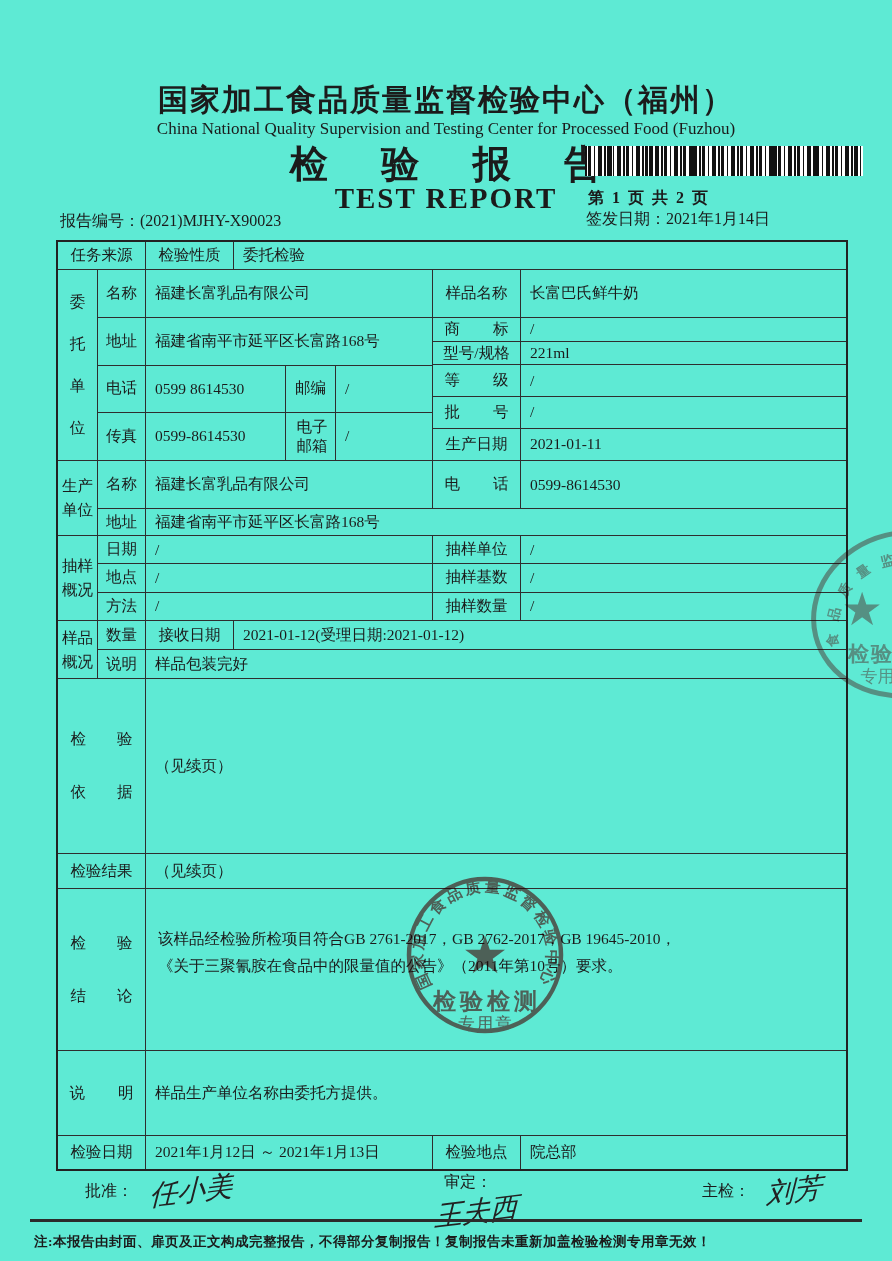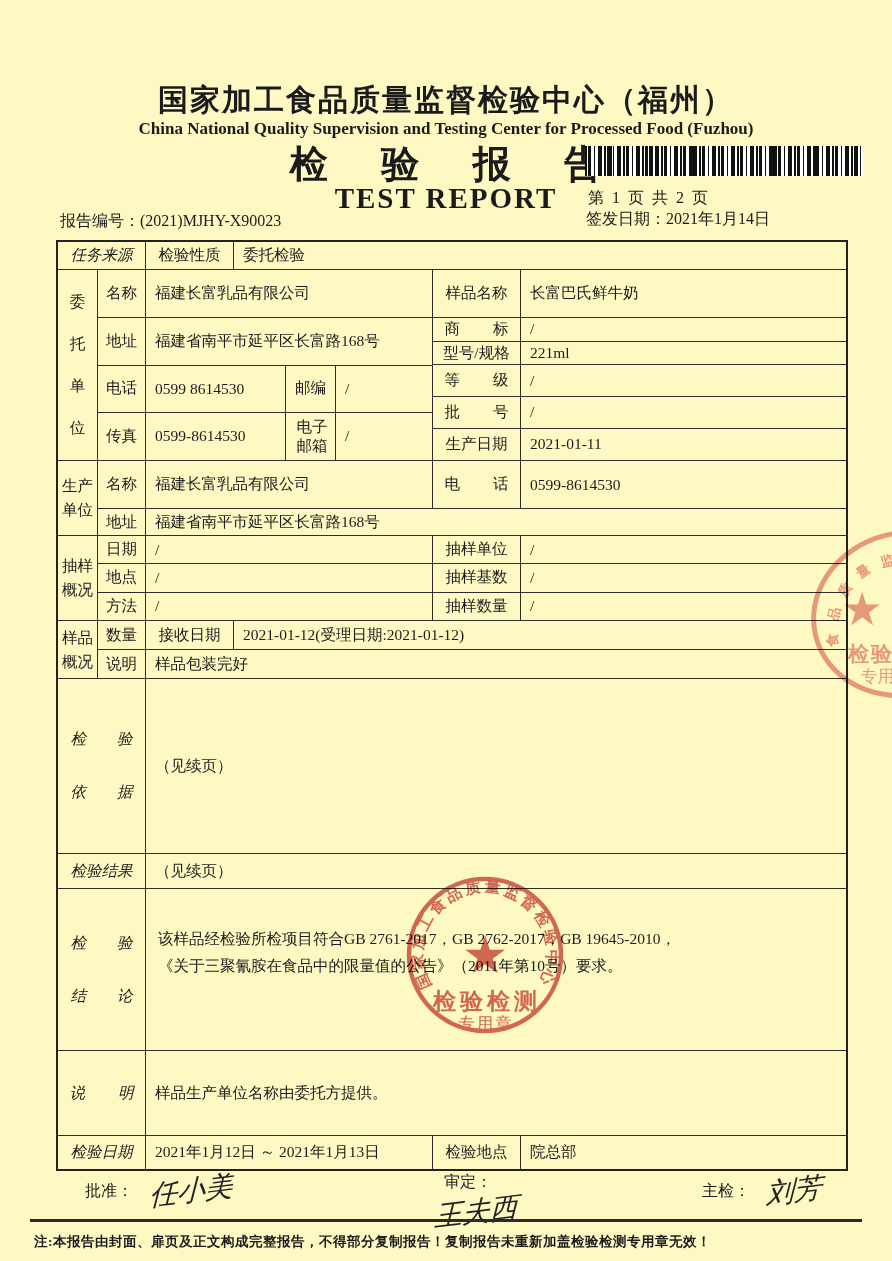--- a/index.html
+++ b/index.html
@@ -1,51 +1,51 @@
 <!DOCTYPE html>
 <html><head>
 <meta charset="utf-8">
 <style>
   :root { --ln:#2e2e2e; --ink:#1b1b1b; }
   html,body { margin:0; padding:0; background:#e9e9e9; }
   .page {
     position:relative; width:892px; height:1261px; margin:0 auto;
-    background:#fef9c3; overflow:hidden; color:var(--ink);
+    background:#5eead4; overflow:hidden; color:var(--ink);
     font-family:"Liberation Serif","DejaVu Serif",serif;
   }
   .abs { position:absolute; }
   .ctr { left:0; width:100%; text-align:center; }
 
   .org-cn  { top:80px;  font-size:30px; font-weight:700; letter-spacing:2px; }
-  .org-en  { top:119px; font-size:17px; font-weight:700; }
+  .org-en  { top:119px; font-size:17px; font-weight:400; }
   .title-cn{ top:139px; font-size:38px; font-weight:600; letter-spacing:22px; text-indent:22px; }
   .title-en{ top:182px; font-size:29px; font-weight:700; letter-spacing:2px; }
 
   .barcode { left:585px; top:146px; width:278px; height:30px;
     background:
       repeating-linear-gradient(90deg,#111 0 2px,transparent 2px 3px,#111 3px 6px,transparent 6px 9px,#111 9px 10px,transparent 10px 13px,#111 13px 17px,transparent 17px 19px),
       repeating-linear-gradient(90deg,transparent 0 23px,#111 23px 27px,transparent 27px 41px);
     background-color:#fff; }
-  .page-info  { left:588px; top:188px; font-size:16px; letter-spacing:2px; }
+  .page-info  { left:588px; top:188px; font-size:16px; letter-spacing:2px;font-weight:bold; }
   .report-no  { left:60px;  top:211px; font-size:16px; }
   .issue-date { left:586px; top:209px; font-size:16px; }
 
   
   .tbl { position:absolute; left:56px; top:240px; width:788px;
          border:2.4px solid #222; display:flex; flex-direction:column;
          font-size:15.5px; background:transparent; }
   .row { display:flex; }
   .c   { box-sizing:border-box; display:flex; align-items:center; flex-shrink:0; overflow:hidden; }
   .fx  { flex:1 1 auto; min-width:0; }
   .br  { border-right:1.6px solid var(--ln); }
   .bb  { border-bottom:1.6px solid var(--ln); }
   .cen { justify-content:center; text-align:center; }
   .val { padding:1px 9px; }
   .wA  { width:40px; }  .wB { width:48px; }  .wV { width:287px; }
-  .wRL { width:88px; }  .wLbl { width:88px;font-style:italic; }
+  .wRL { width:88px; }  .wLbl { width:88px; }
   .wP1 { width:140px; } .wP2 { width:50px; }
   .colgrp { display:flex; flex-direction:column; box-sizing:border-box; }
   .vs1 { width:17px; word-break:break-all; line-height:42px; text-align:center; margin:auto; }
   .vs2 { width:33px; word-break:break-all; line-height:24px; text-align:center; margin:auto; }
   .wrap2 { width:34px; word-break:break-all; line-height:19px; text-align:right; margin:auto; }
   .j2   { display:block; width:64px; text-align:justify; text-align-last:justify; }
   .jlbl { display:block; width:62px; text-align:justify; text-align-last:justify; margin:9px auto; }
   .lblcol { flex-direction:column; justify-content:center; }
   .gaplg .jlbl { margin:16px auto; }
   .conc { display:block; padding:36px 18px 0 12px; line-height:27px; }

